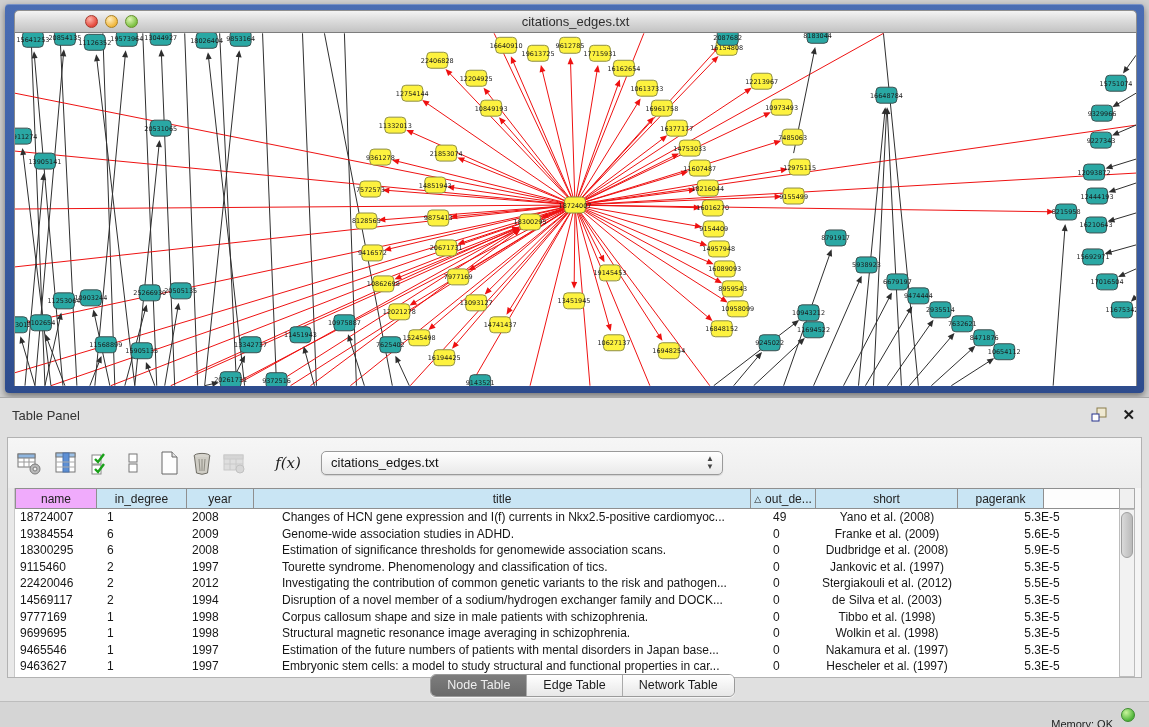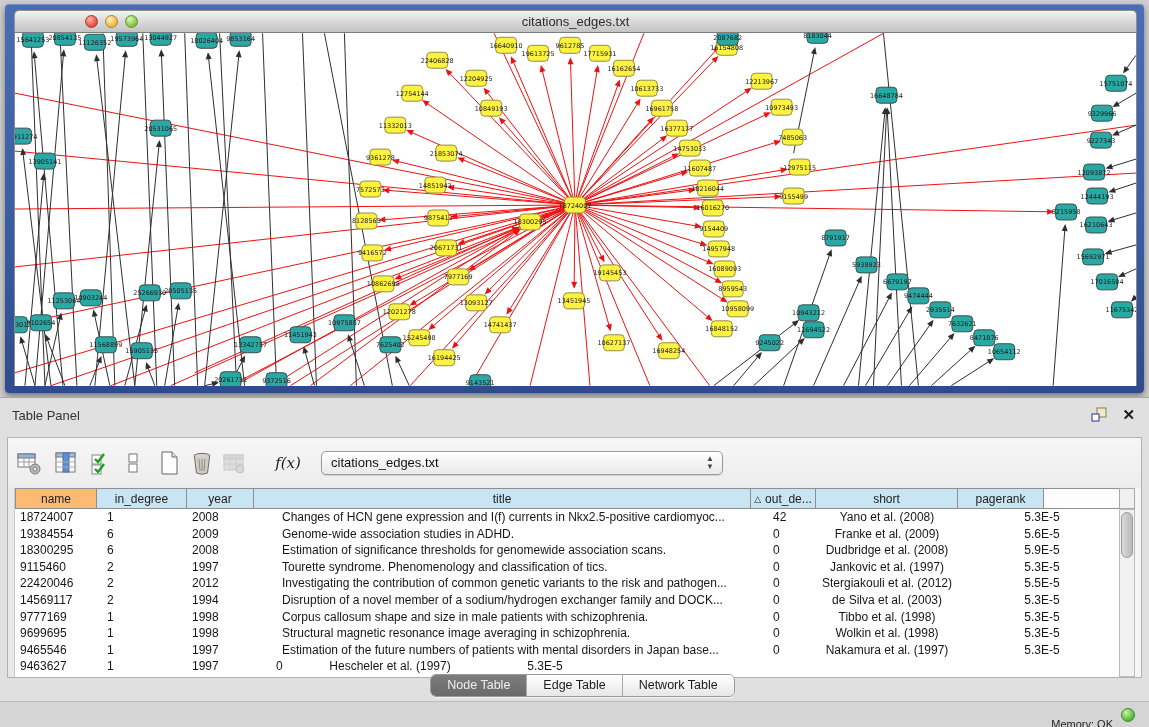--- a/index.html
+++ b/index.html
@@ -49,21 +49,21 @@
     box-shadow:0 1px 1px rgba(0,0,0,.12); }
   .chooser .arrows { position:absolute; right:8px; top:3px; font-size:8px; color:#444; line-height:8px; text-align:center; }
 
   
   .grid { position:absolute; left:0; top:50px; width:1127px; height:189px; background:#fff; }
   .rowstrip { position:absolute; left:0; top:0; width:7px; height:189px; background:#e9e9e9; border-right:1px solid #c9c9c9; }
   .hrow { position:absolute; left:7px; top:0; height:21px; display:flex;
     border-top:1px solid #8f8f8f; border-bottom:1px solid #8f8f8f; }
   .hcell { height:19px; background:#c9e5f4; border-right:1px solid #8f8f8f;
     font-size:12px; color:#222; display:flex; align-items:center; justify-content:center; }
-  .hcell.plain { background:#fdba74; border-left:1px solid #8f8f8f; }
+  .hcell.plain { background:#f0abfc; border-left:1px solid #8f8f8f; }
   .hcell.filler { background:#fdfdfd; border-right:none; }
   .sortglyph { font-size:9px; margin-right:4px; color:#222; }
   .tbody { position:absolute; left:7px; top:21px; width:1111px; }
   .trow { display:flex; height:16.6px; font-size:12px; color:#161616; white-space:nowrap; }
   .cell { overflow:hidden; height:16.6px; line-height:16.5px; }
   .c0{width:82px; padding-left:5px;} .c1{width:90px; padding-left:10px;} .c2{width:67px; padding-left:5px;}
   .c3{width:497px; padding-left:28px;} .c4{width:65px; padding-left:22px;}
   .c5{width:142px; text-align:center;} .c6{width:168px; text-align:center;}
   .h0{width:82px;} .h1{width:90px;} .h2{width:67px;} .h3{width:497px;} .h4{width:65px;}
   .h5{width:142px;} .h6{width:86px;} .h7{width:82px;}
@@ -648,21 +648,21 @@
             <span>pagerank</span>
           </div>
           <div class="hcell h7 filler"></div>
         </div>
       <div class="tbody">
           <div class="trow">
             <div class="cell c0">18724007</div>
             <div class="cell c1">1</div>
             <div class="cell c2">2008</div>
             <div class="cell c3">Changes of HCN gene expression and I(f) currents in Nkx2.5-positive cardiomyoc...</div>
-            <div class="cell c4">42</div>
+            <div class="cell c4">49</div>
             <div class="cell c5">Yano et al. (2008)</div>
             <div class="cell c6">5.3E-5</div>
           </div>
           <div class="trow">
             <div class="cell c0">19384554</div>
             <div class="cell c1">6</div>
             <div class="cell c2">2009</div>
             <div class="cell c3">Genome-wide association studies in ADHD.</div>
             <div class="cell c4">0</div>
             <div class="cell c5">Franke et al. (2009)</div>
@@ -728,20 +728,21 @@
             <div class="cell c2">1997</div>
             <div class="cell c3">Estimation of the future numbers of patients with mental disorders in Japan base...</div>
             <div class="cell c4">0</div>
             <div class="cell c5">Nakamura et al. (1997)</div>
             <div class="cell c6">5.3E-5</div>
           </div>
           <div class="trow">
             <div class="cell c0">9463627</div>
             <div class="cell c1">1</div>
             <div class="cell c2">1997</div>
+            <div class="cell c3">Embryonic stem cells: a model to study structural and functional properties in car...</div>
             <div class="cell c4">0</div>
             <div class="cell c5">Hescheler et al. (1997)</div>
             <div class="cell c6">5.3E-5</div>
           </div>
         </div>
       <div class="vscroll">
         <div class="corner"></div>
         <div class="track"></div>
         <div class="thumb"></div>
       </div>

